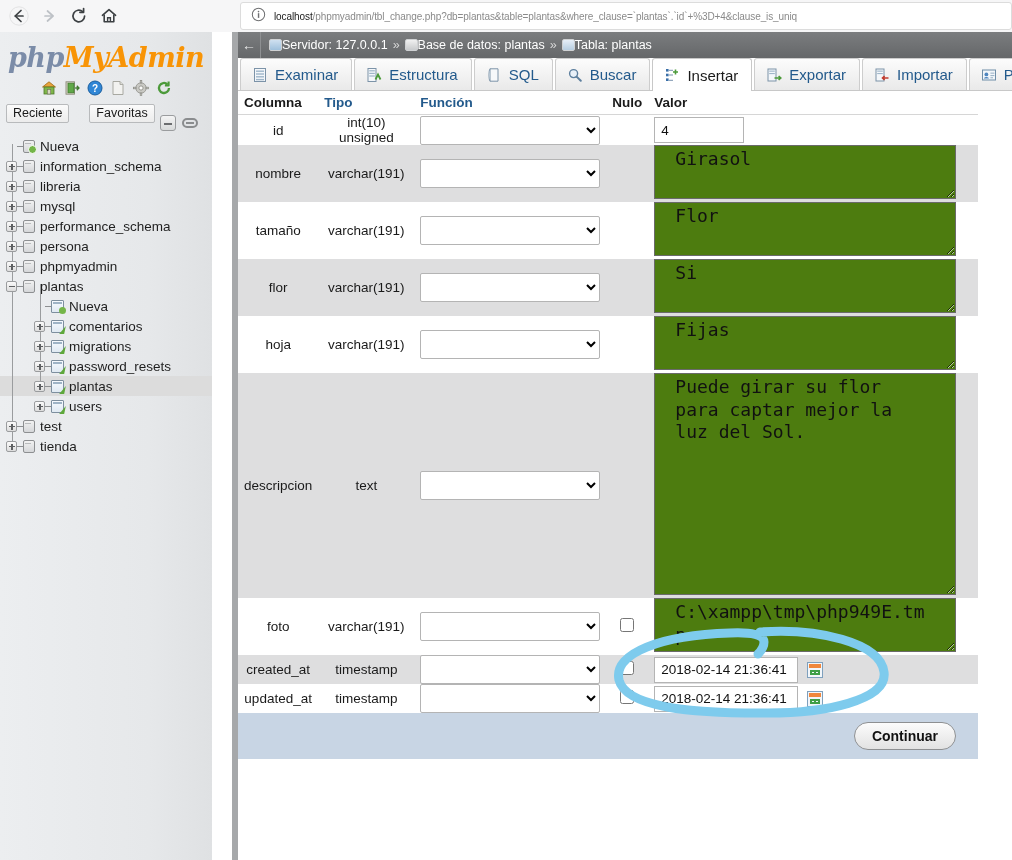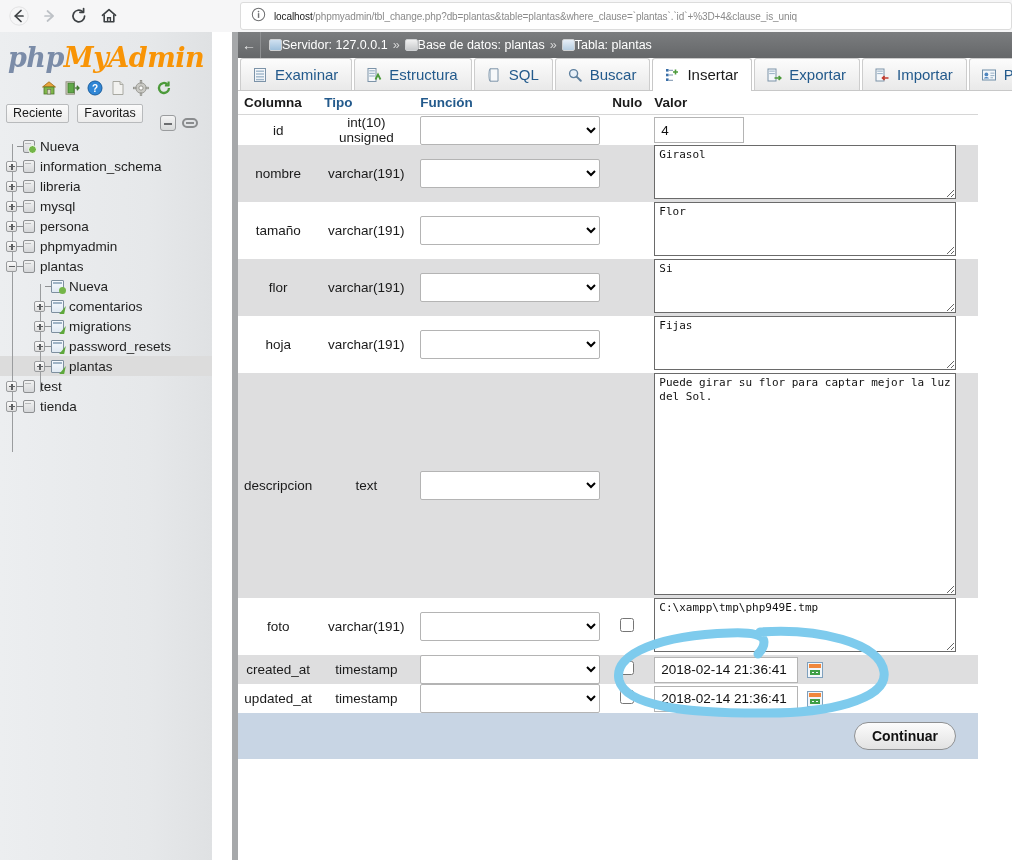--- a/index.html
+++ b/index.html
@@ -65,21 +65,21 @@
   #sidebar-icons {
     margin-top: 6px; text-align: center;
     display: flex; justify-content: center; gap: 5px;
   }
   .mini-icon {
     width: 18px; height: 18px; display: inline-block;
     position: relative;
   }
   #quick-tabs {
     margin: 7px 0 0 6px;
-    display: flex; gap: 8px;
+    display: flex; gap: 20px;
   }
   .quick-tab {
     border: 1px solid #b8babc;
     background: linear-gradient(to bottom,#fbfbfb,#ececec);
     border-radius: 2px;
     font-size: 12.5px; color: #1a1a1a;
     padding: 1px 6px 2px 6px;
   }
   #tree-controls {
     position: absolute; right: 14px; top: 83px;
@@ -198,21 +198,21 @@
     border: 1px solid #cfd1d3; border-radius: 2px;
     background: linear-gradient(to bottom,#cfe0f0,#9fc0dc);
   }
   .bc-ico.db { background: linear-gradient(to bottom,#f0f0f0,#c8cacc); }
   .bc-ico.tbl { background: linear-gradient(to bottom,#e6eef7,#b6cde0); }
 
   #tabs {
     height: 33px; width: 774px;
     background: #fff;
     border-bottom: 1px solid #c8c8c8;
-    display: flex; align-items: center;
+    display: flex; align-items: flex-start;
     padding-left: 2px;
   }
   .tab {
     height: 32px; display: flex; align-items: center; gap: 7px;
     padding: 0 13px 0 11px;
     font-size: 15px; color: #235a8c;
     background: linear-gradient(to bottom,#fcfcfc,#e9e9e9);
     border: 1px solid #cdcdcd; border-bottom: none;
     margin-right: 2px;
     border-radius: 3px 3px 0 0;
@@ -250,23 +250,23 @@
     width: 180px; height: 29px;
     font-family: "Liberation Sans", sans-serif; font-size: 13px;
     border: 1px solid #b4b4b4; border-radius: 2px;
     background: #fff;
   }
   input.null-cb {
     width: 14px; height: 14px; margin: 0;
   }
   textarea.val-area {
     width: 302px; height: 54px;
-    font-family: "DejaVu Sans Mono", monospace; font-size: 11px;
-    border: 1px solid #6a6a6a; padding: 2px 4px;
-    resize: both; background: #ffffff; color: #111;
+    font-family: "DejaVu Sans Mono", monospace; font-size: 18px;
+    border: 1px solid #6a6a6a; padding: 2px 20px;
+    resize: both; background: #4d7c0f; color: #111;
     line-height: 1.25;
   }
   textarea.tall { height: 222px; }
   input.val-input {
     height: 26px; font-family: "Liberation Sans", sans-serif;
     font-size: 13.5px; border: 1px solid #b4b4b4;
     padding: 2px 6px; background: #fff; color:#111;
   }
   input.id-input { width: 90px; }
   input.ts-input { width: 144px; }
@@ -452,20 +452,30 @@
         <span>mysql</span>
       </div>
       <div class="tree-row">
         <span class="tree-indent" style="width: 0px;"></span>
         <span class="plus-box">
           <i class="h"></i>
           <i class="v"></i>
         </span>
         <span class="tree-dash"></span>
         <span class="db-icon"></span>
+        <span>performance_schema</span>
+      </div>
+      <div class="tree-row">
+        <span class="tree-indent" style="width: 0px;"></span>
+        <span class="plus-box">
+          <i class="h"></i>
+          <i class="v"></i>
+        </span>
+        <span class="tree-dash"></span>
+        <span class="db-icon"></span>
         <span>persona</span>
       </div>
       <div class="tree-row">
         <span class="tree-indent" style="width: 0px;"></span>
         <span class="plus-box">
           <i class="h"></i>
           <i class="v"></i>
         </span>
         <span class="tree-dash"></span>
         <span class="db-icon"></span>
@@ -519,20 +529,30 @@
       </div>
       <div class="tree-row selected">
         <span class="tree-indent" style="width: 28px;"></span>
         <span class="plus-box">
           <i class="h"></i>
           <i class="v"></i>
         </span>
         <span class="tree-dash"></span>
         <span class="tbl-icon"></span>
         <span>plantas</span>
+      </div>
+      <div class="tree-row">
+        <span class="tree-indent" style="width: 28px;"></span>
+        <span class="plus-box">
+          <i class="h"></i>
+          <i class="v"></i>
+        </span>
+        <span class="tree-dash"></span>
+        <span class="tbl-icon"></span>
+        <span>users</span>
       </div>
       <div class="tree-row">
         <span class="tree-indent" style="width: 0px;"></span>
         <span class="plus-box">
           <i class="h"></i>
           <i class="v"></i>
         </span>
         <span class="tree-dash"></span>
         <span class="db-icon"></span>
         <span>test</span>

